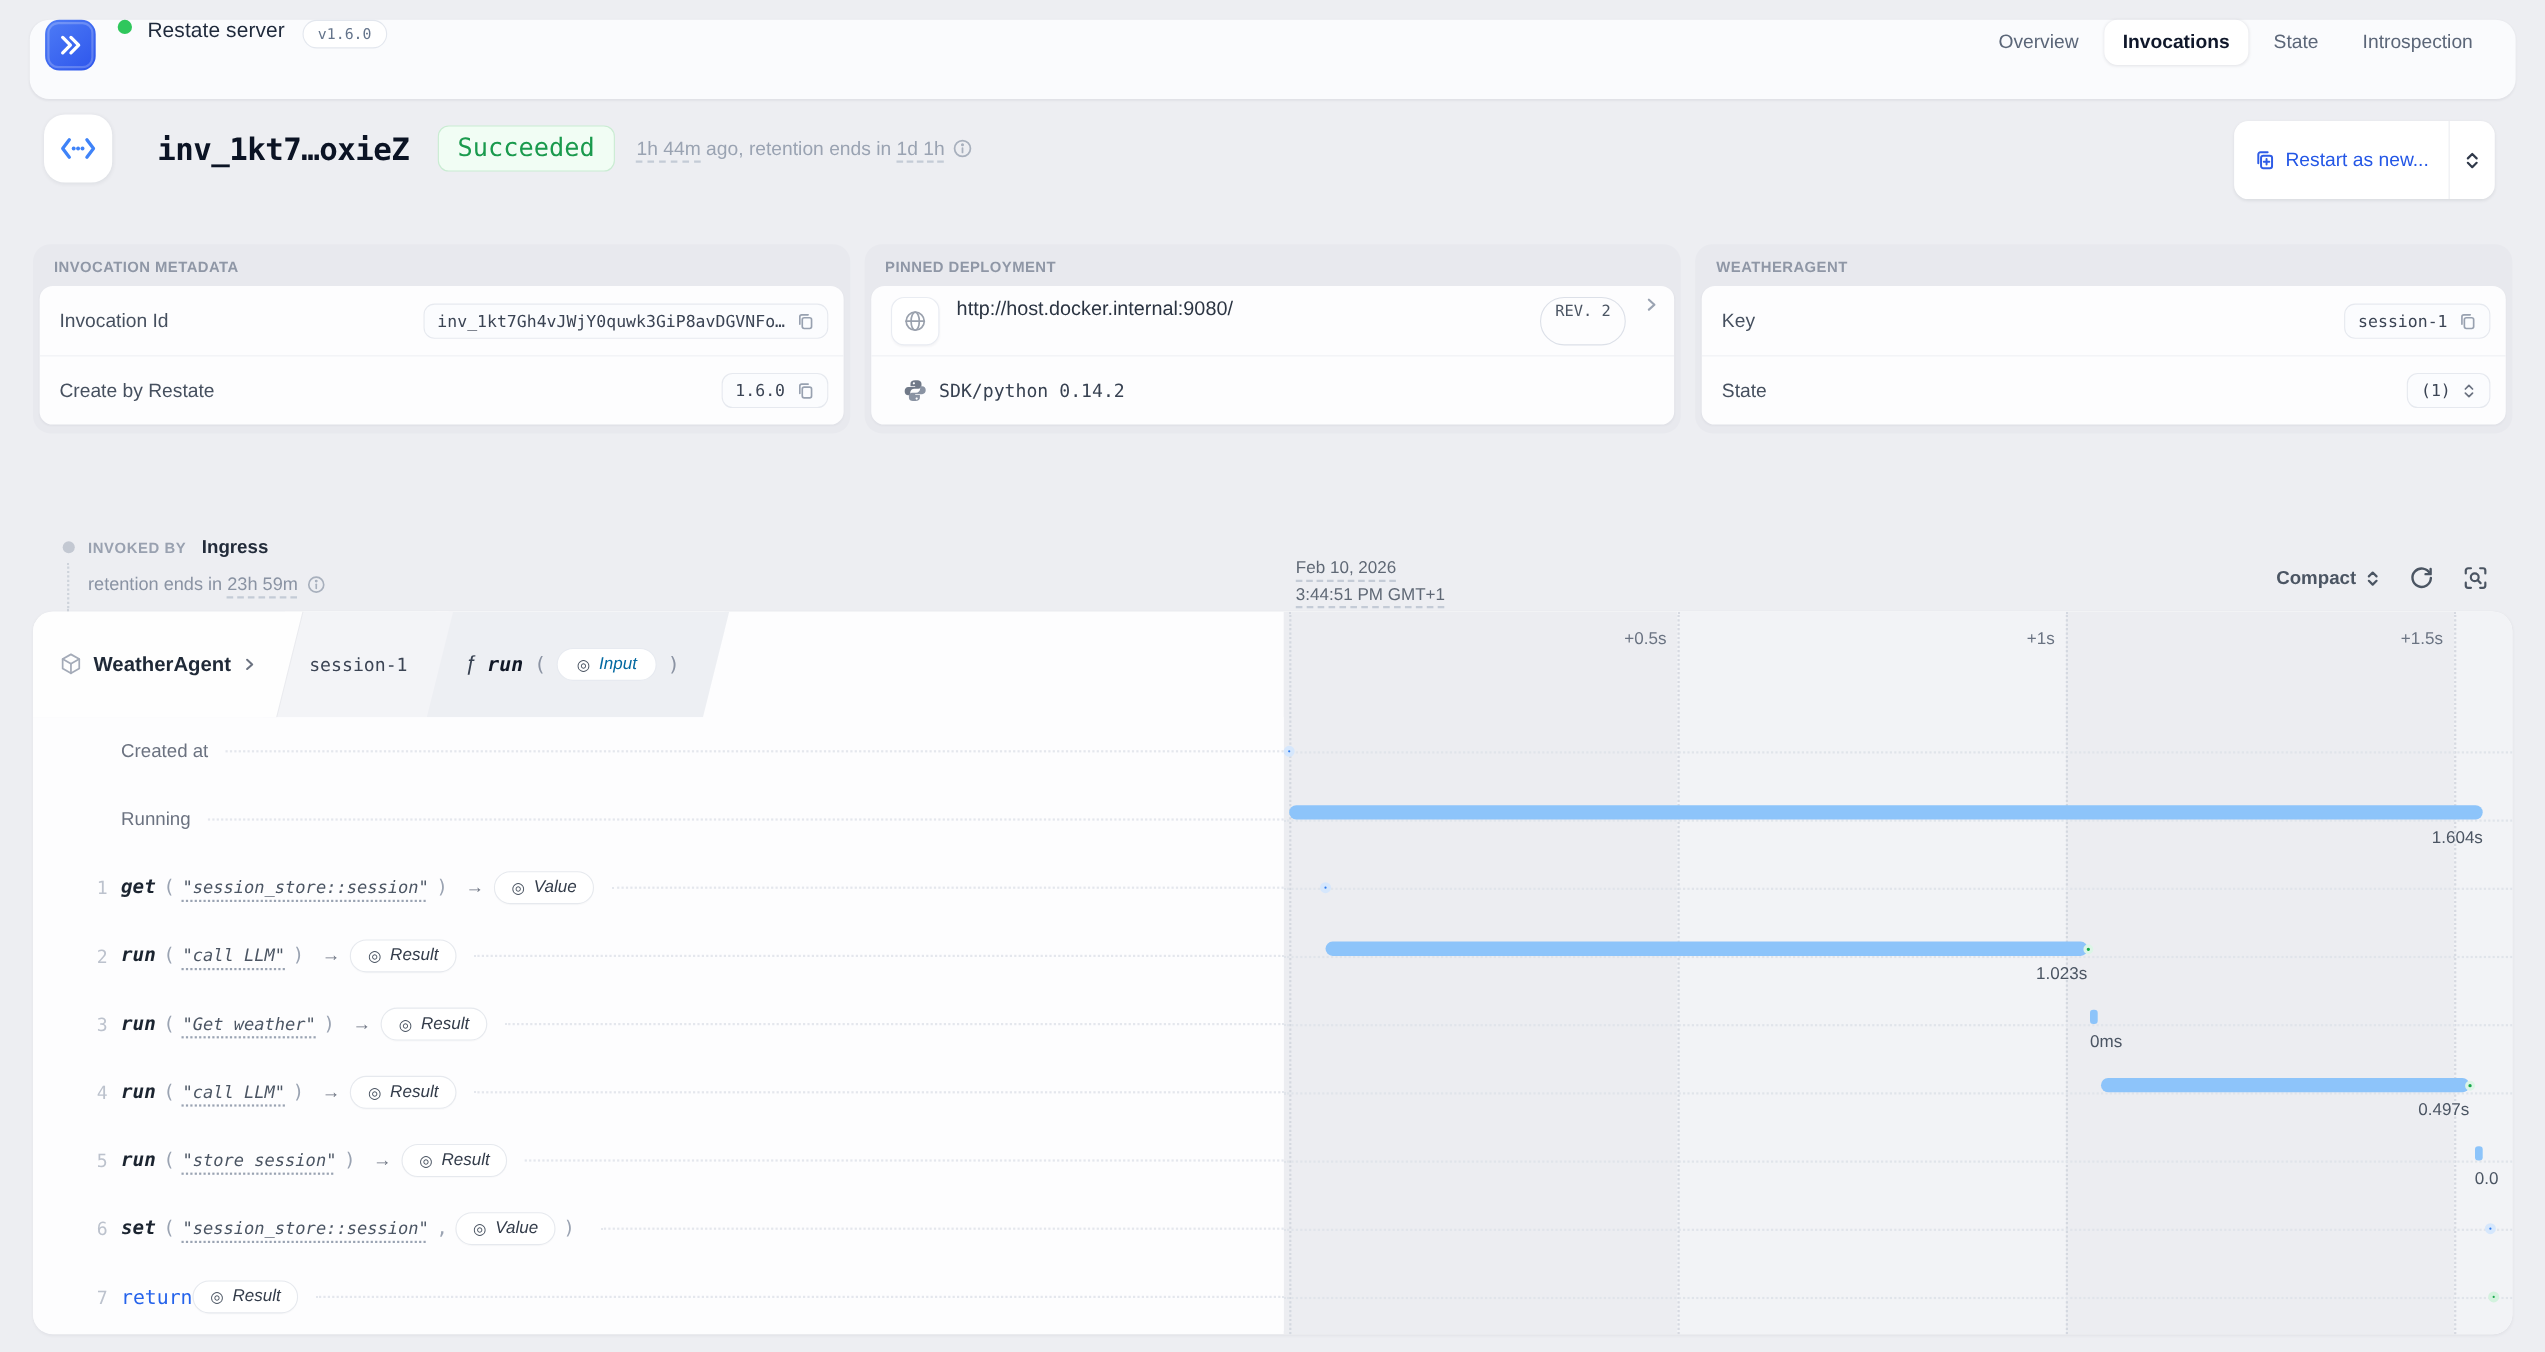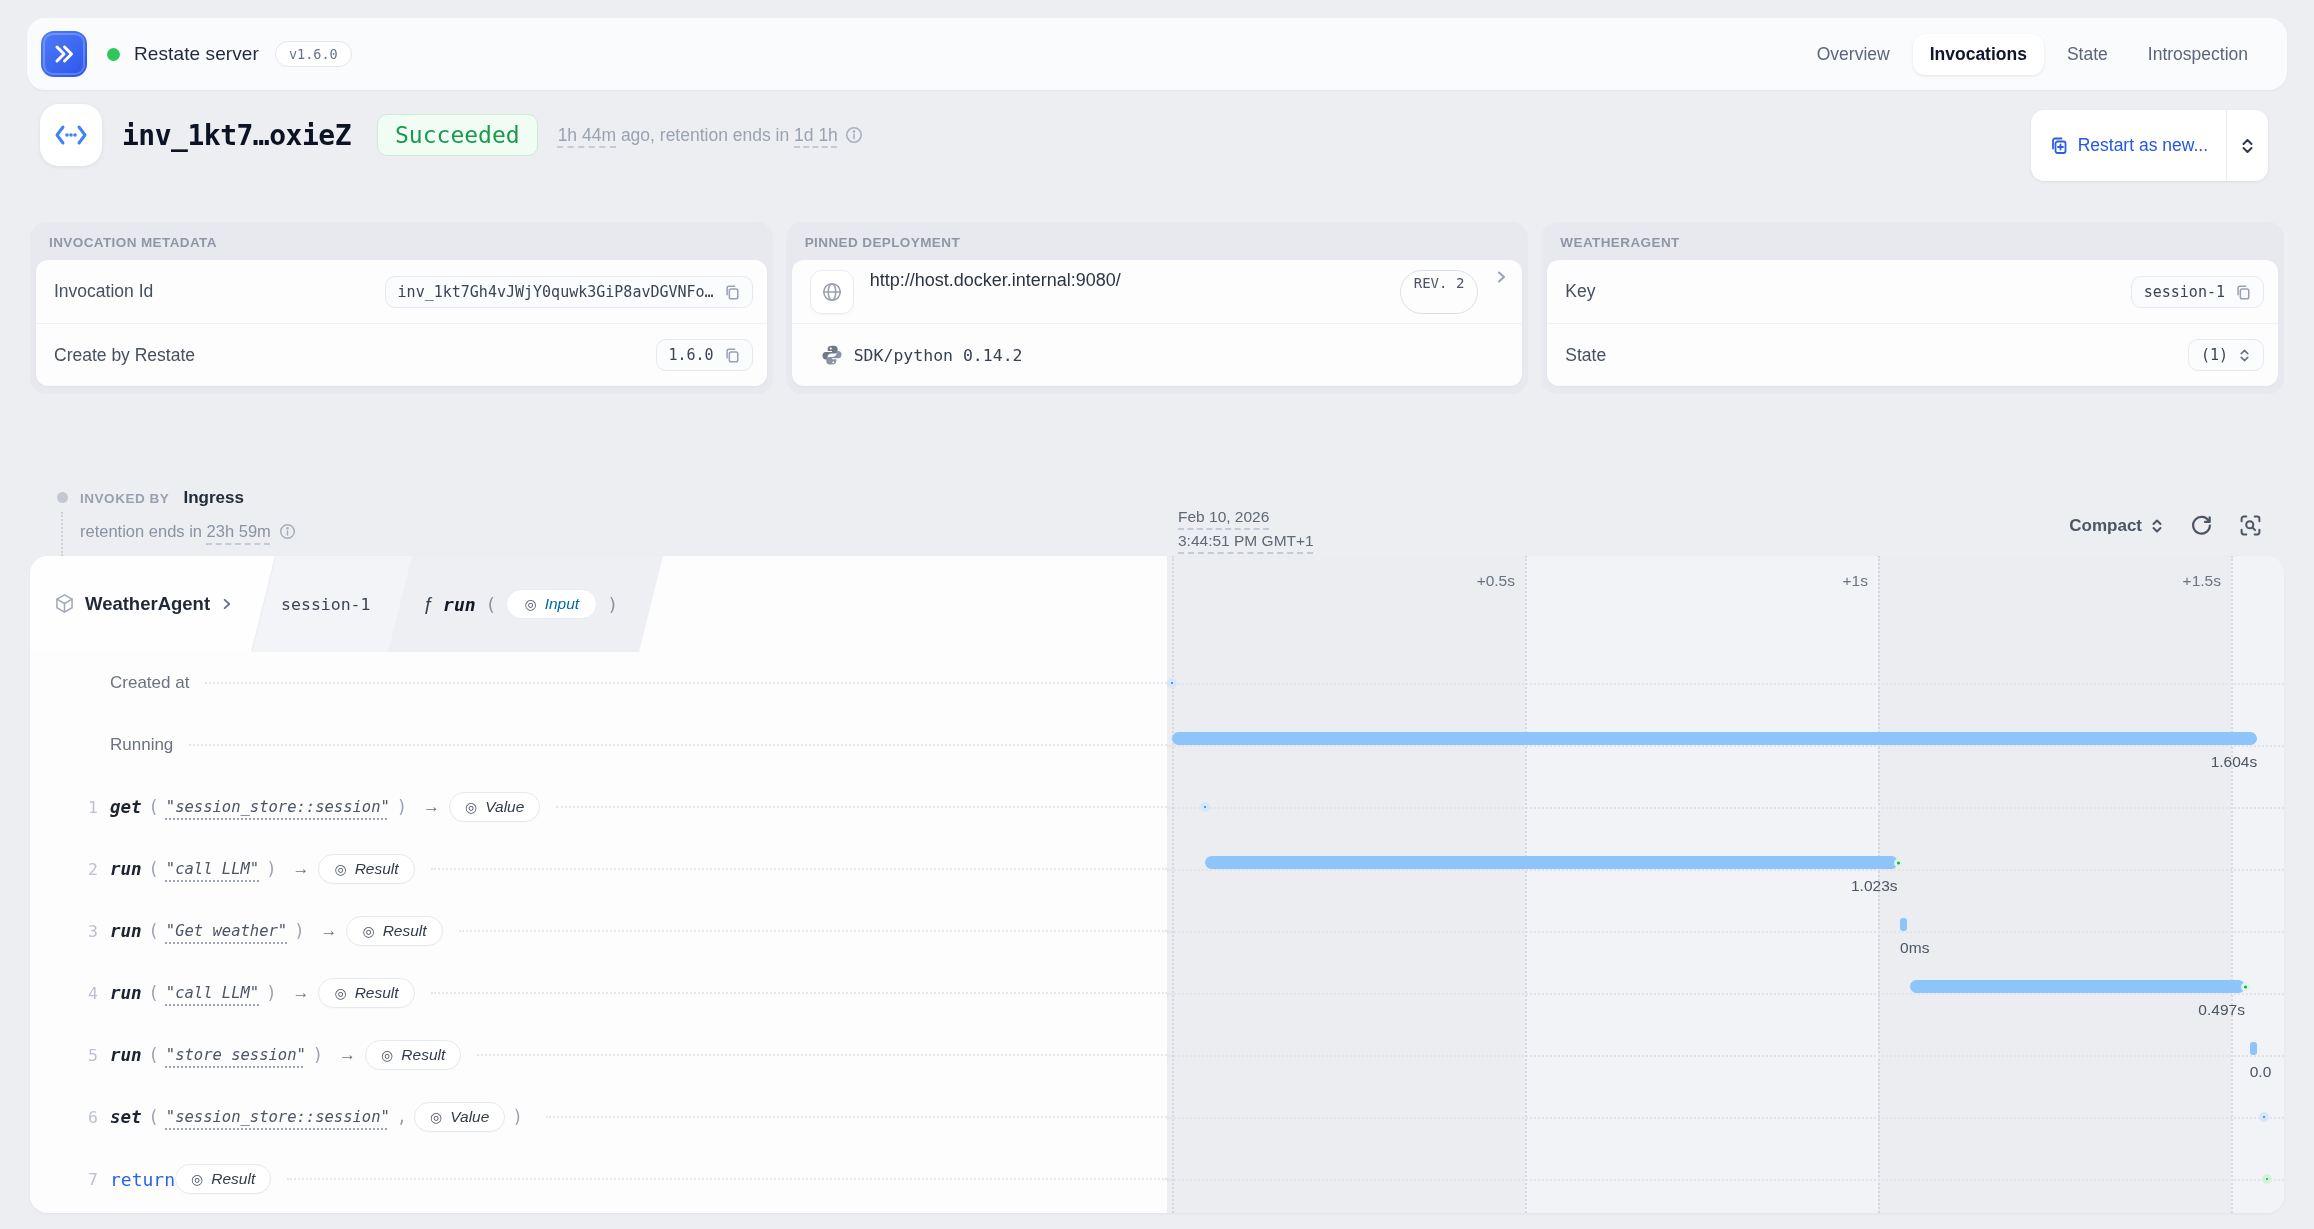--- a/index.html
+++ b/index.html
@@ -10,37 +10,37 @@
     --gray:#64748b;
     --band-dark:#ecedf1;
     --band-light:#f2f3f6;
   }
   *{box-sizing:border-box;margin:0;padding:0}
   html,body{width:2314px;height:1229px;overflow:hidden;background:var(--page);font-family:var(--sans);-webkit-font-smoothing:antialiased}
   .viewport{position:relative;width:2314px;height:1229px;overflow:hidden}
 
   
   .topbar{position:absolute;left:27px;top:18px;width:2260px;height:72px;background:#fafbfd;border-radius:18px;
-    box-shadow:0 1px 2px rgba(15,23,42,.05);display:flex;align-items:center;padding:0 22px 0 14px}
+    box-shadow:0 1px 2px rgba(15,23,42,.05);display:flex;align-items:flex-start;padding:0 22px 0 14px}
   .logo{position:relative;width:46px;height:46px;border-radius:13px;background:linear-gradient(140deg,#4e7cf6,#2d55ec);
     display:flex;align-items:center;justify-content:center;flex:0 0 auto}
   .logo::after{content:"";position:absolute;inset:2px;border:2px solid rgba(255,255,255,.22);border-radius:10px}
   .statusdot{width:13px;height:13px;border-radius:50%;margin:0 14px 0 20px;flex:0 0 auto}
   .apptitle{font-size:19px;color:#1e293b;font-weight:500;letter-spacing:.1px}
   .verbadge{margin-left:16px;font-family:var(--mono);font-size:13.5px;color:#64748b;background:#fff;
     border:1px solid #e3e7ee;border-radius:999px;padding:4px 13px}
   .nav{margin-left:auto;display:flex;align-items:center;gap:6px}
   .nav-item{font-size:17.5px;color:#5b6678;padding:10px 17px;border-radius:12px;cursor:pointer;white-space:nowrap}
   .nav-item.active{background:#fff;color:#0f172a;font-weight:700;box-shadow:0 1px 3px rgba(15,23,42,.10)}
 
   
   .invrow{position:absolute;left:40px;top:104px;display:flex;align-items:center}
   .codebox{width:62px;height:62px;background:#fff;border-radius:19px;box-shadow:0 1px 4px rgba(15,23,42,.07);
     display:flex;align-items:center;justify-content:center}
-  .invid{margin-left:20px;font-family:var(--mono);font-weight:700;font-size:28px;color:#0b1324;letter-spacing:-.5px}
+  .invid{margin-left:41px;font-family:var(--mono);font-weight:700;font-size:28px;color:#0b1324;letter-spacing:-.5px}
   .succbadge{margin-left:26px;background:#f1fdf4;border:1px solid #c9ecd2;color:#1a9a4d;border-radius:10px;
     padding:7px 17px;font-family:var(--mono);font-size:23px}
   .invtime{margin-left:20px;font-size:17.5px;color:#9aa3b2;display:flex;align-items:center;gap:7px}
   .dashed-u{text-decoration:underline dashed 1.5px #c4cbd6;text-underline-offset:6px}
   .restart{position:absolute;right:46px;top:110px;display:flex;align-items:stretch;background:#fff;border-radius:13px;
     box-shadow:0 1px 3px rgba(15,23,42,.08);overflow:hidden}
   .restart .main{display:flex;align-items:center;gap:10px;padding:25px 18px;color:#2457e6;font-size:17.5px;font-weight:500;cursor:pointer}
   .restart .divider{width:1px;background:#ecedf1}
   .restart .chev{display:flex;align-items:center;padding:0 13px;cursor:pointer}
 

